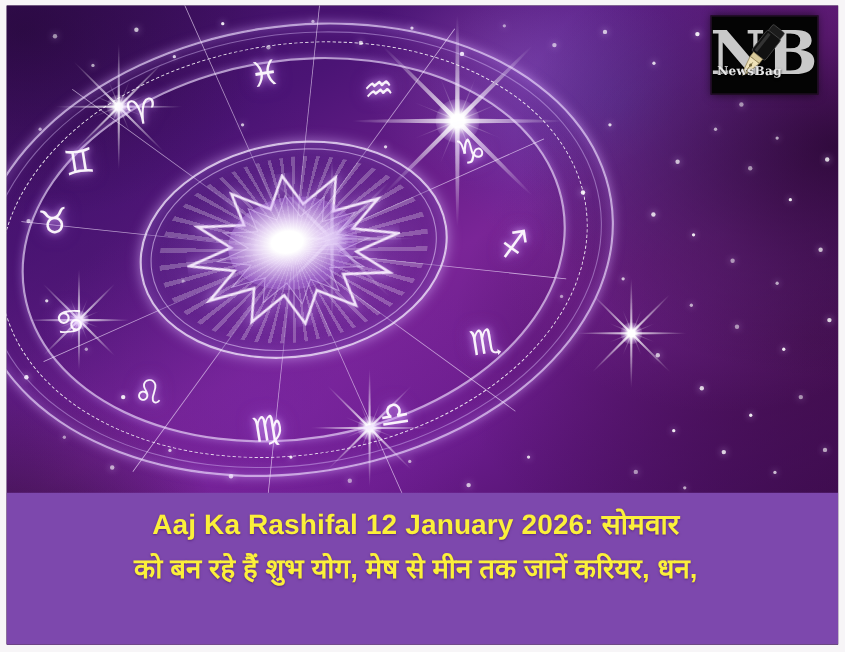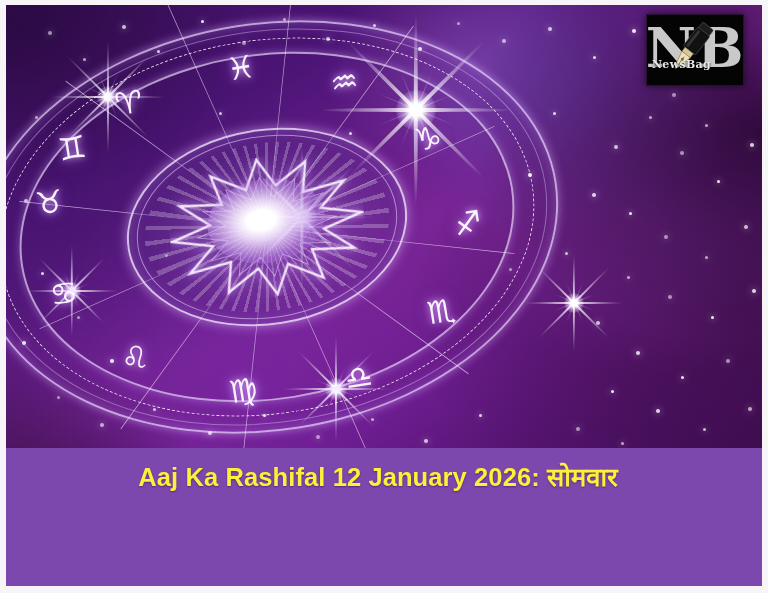--- a/index.html
+++ b/index.html
@@ -450,16 +450,17 @@
           <path d="M27.5 38 L38 38 L34.8 52 L32.7 56 L30.6 52 Z" fill="#efe2b8" stroke="#8a7c4f" stroke-width="0.6"></path>
           <path d="M32.7 41 L32.7 55" stroke="#7c6e42" stroke-width="0.8"></path>
           <circle cx="32.7" cy="44" r="1.4" fill="#6f6238"></circle>
         </g>
       </svg>
       <div class="brand">NewsBag</div>
     </div>
 
     <div id="caption">
       <div class="line l1">Aaj Ka Rashifal 12 January 2026: सोमवार</div>
+      <div class="line l2">को बन रहे हैं शुभ योग, मेष से मीन तक जानें करियर, धन,</div>
     </div>
 
   </div>
 </div>
 
 </body></html>

